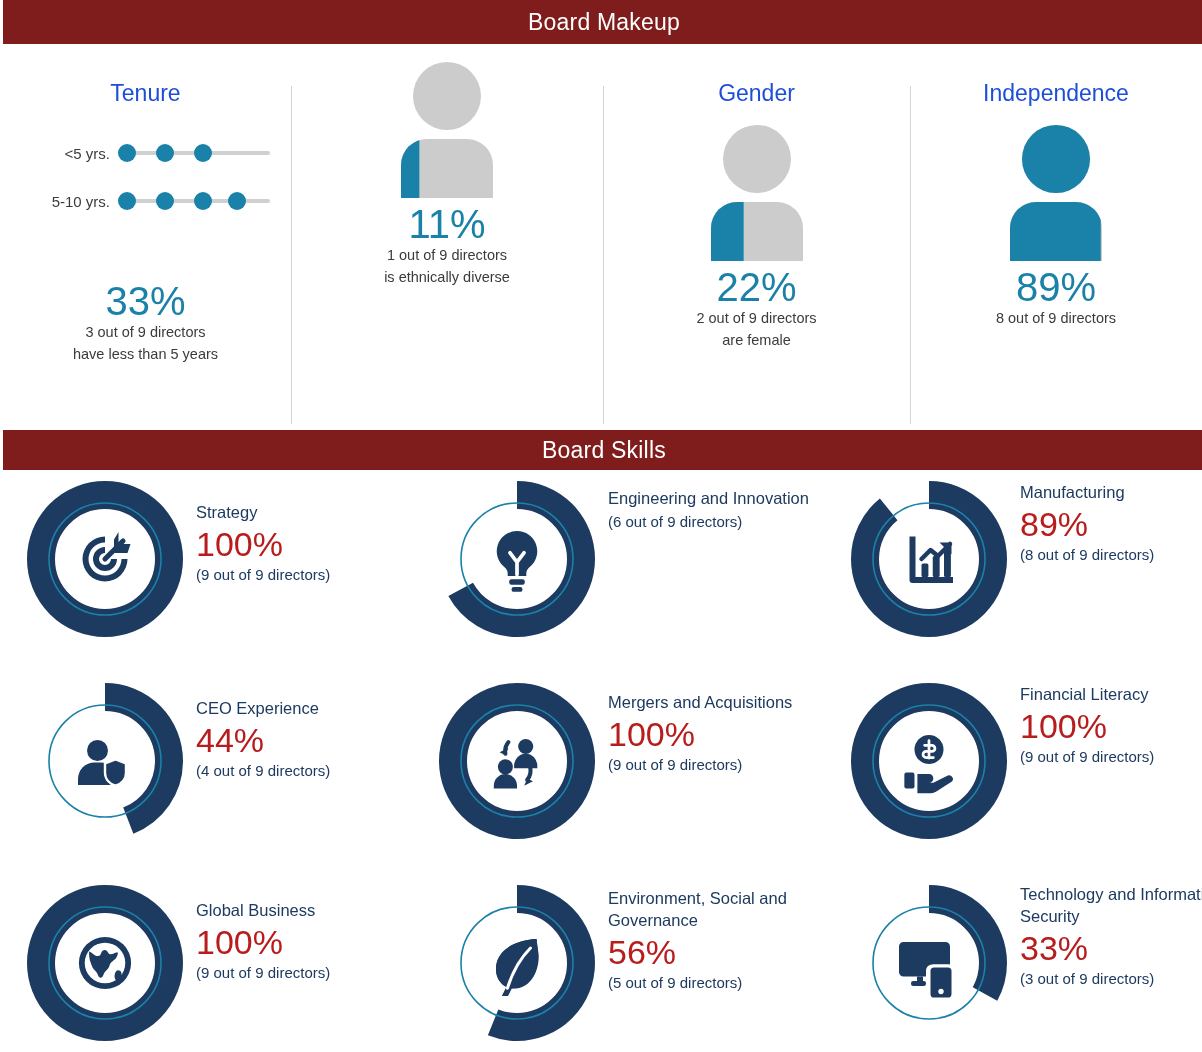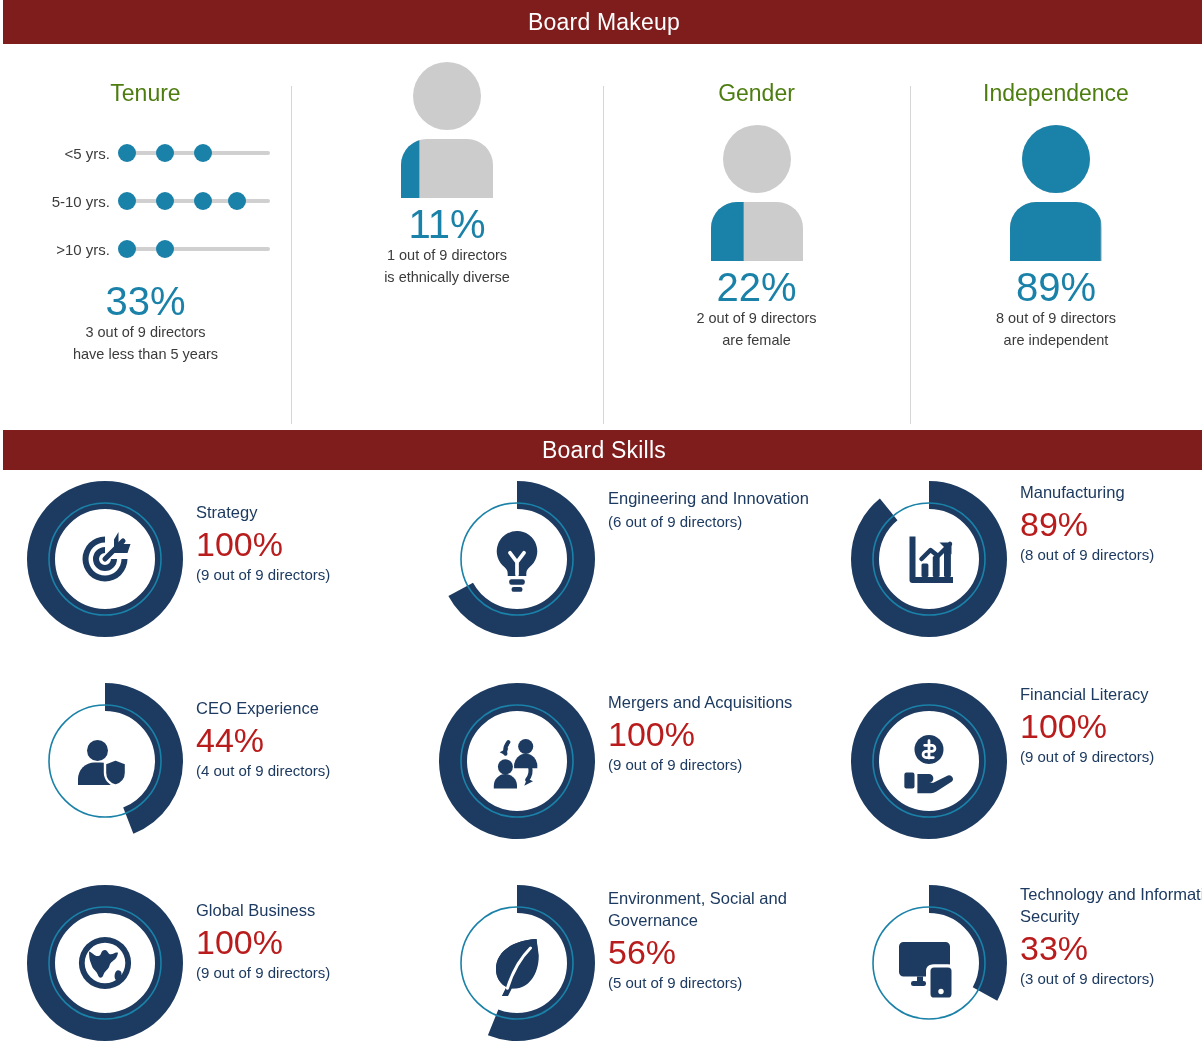--- a/index.html
+++ b/index.html
@@ -27,21 +27,21 @@
   .makeup-col { position: absolute; top: 0; height: 386px; text-align: center; }
   .mc-1 { left: 0;    width: 291px; }
   .mc-2 { left: 291px; width: 312px; }
   .mc-3 { left: 603px; width: 307px; }
   .mc-4 { left: 910px; width: 292px; }
 
   .divider { position:absolute; top: 42px; width:1px; height: 338px; background:#d6d6d6; }
   .dv-1 { left: 291px; } .dv-2 { left: 603px; } .dv-3 { left: 910px; }
 
   .col-title {
-    margin-top: 36px; font-size: 23px; color: #4d7c0f; font-weight: 400;
+    margin-top: 36px; font-size: 23px; color: #1d4ed8; font-weight: 400;
   }
   .big-pct {
     font-size: 40px; color: #1a81a8; font-weight: 400; line-height: 1;
     margin-top: 6px;
   }
   .sub-line { font-size: 14.5px; color: #3b3b3b; line-height: 1.55; margin-top: 0; }
 
   
   .dotplot { margin-top: 22px; position: relative; height: 146px; }
   .dotrow { position: relative; height: 48px; display: flex; align-items: center; padding-left: 32px; }
@@ -106,28 +106,20 @@
           <div class="dotlabel">5-10 yrs.</div>
           <div class="track">
             <div class="rail"></div>
             <div class="dot" style="left:0px"></div>
             <div class="dot" style="left:38px"></div>
             <div class="dot" style="left:76px"></div>
             <div class="dot" style="left:110px"></div>
           </div>
         </div>
 
-        <div class="dotrow">
-          <div class="dotlabel">&gt;10 yrs.</div>
-          <div class="track">
-            <div class="rail"></div>
-            <div class="dot" style="left:0px"></div>
-            <div class="dot" style="left:38px"></div>
-          </div>
-        </div>
 
       </div>
 
       <div class="big-pct">33%</div>
       <div class="sub-line">
         <div>3 out of 9 directors</div>
         <div>have less than 5 years</div>
       </div>
     </div>
 
@@ -200,21 +192,20 @@
           <circle cx="56" cy="34" r="34" fill="#cccccc"></circle>
           <path d="M10 136 V103 a26 26 0 0 1 26 -26 h40 a26 26 0 0 1 26 26 V136 Z" fill="#cccccc"></path>
           <circle cx="56" cy="34" r="34" fill="#1a81a8" clip-path="url(#clipHead3)"></circle>
           <path d="M10 136 V103 a26 26 0 0 1 26 -26 h40 a26 26 0 0 1 26 26 V136 Z" fill="#1a81a8" clip-path="url(#clipBody3)"></path>
         </svg>
       </div>
 
       <div class="big-pct">89%</div>
       <div class="sub-line">
         <div>8 out of 9 directors</div>
-        <div>are independent</div>
       </div>
     </div>
 
   </div>
 
   <div class="section-bar" id="bar-skills">
     <span>Board Skills</span>
   </div>
 
   <div class="skills">

